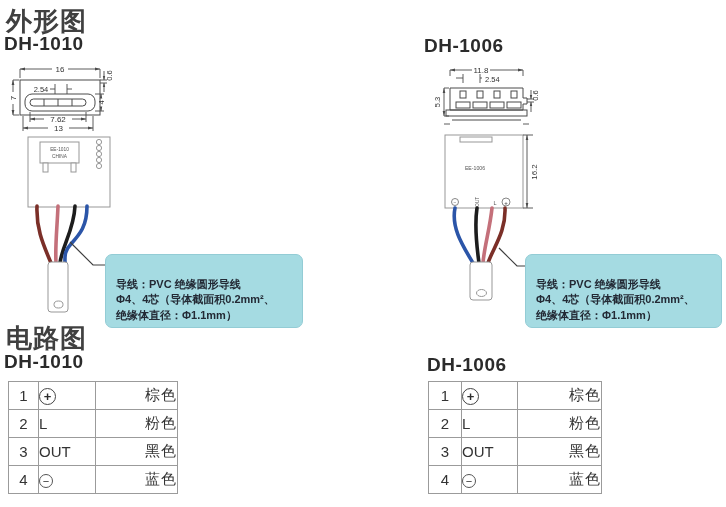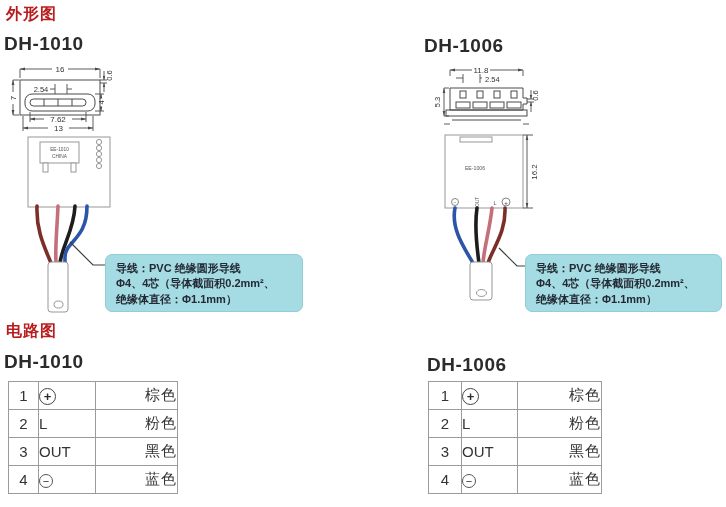--- a/index.html
+++ b/index.html
@@ -1,22 +1,22 @@
 <!DOCTYPE html>
 <html><head>
 <meta charset="utf-8">
 <style>
   html,body{margin:0;padding:0;background:#fff;}
   .page{position:relative;width:726px;height:507px;background:#ffffff;overflow:hidden;
         font-family:"Liberation Sans","DejaVu Sans",sans-serif;}
-  .sec-title{position:absolute;font-size:16px;font-weight:700;color:#b91c1c;letter-spacing:1px;}
+  .sec-title{position:absolute;font-size:26px;font-weight:700;color:#404040;letter-spacing:1px;}
   .prod-label{position:absolute;font-size:19px;font-weight:700;color:#2b2b2b;letter-spacing:.5px;}
   .drawing{position:absolute;}
   .callout{position:absolute;border-radius:7px;border:1px solid #93ccd5;
-           padding:6px 8px 4px 10px;font-size:11px;line-height:15.4px;
+           padding:22px 8px 4px 10px;font-size:11px;line-height:15.4px;
            color:#232a35;font-weight:600;}
   .callout div{white-space:nowrap;}
   .pin-table{position:absolute;border-collapse:collapse;background:#fff;}
   .pin-table td{border:1px solid #9b9b9b;height:27px;font-size:15px;color:#333;padding:0;}
   .td-no{text-align:center;}
   .td-sig{padding-left:10px;}
   .td-color{text-align:right;letter-spacing:1px;}
   .sym{display:inline-flex;align-items:center;justify-content:center;border-radius:50%;
        color:#2e2e2e;box-sizing:border-box;vertical-align:middle;}
   .sym-plus{width:17px;height:17px;border:1.8px solid #444;font-size:13px;font-weight:700;line-height:1;}

